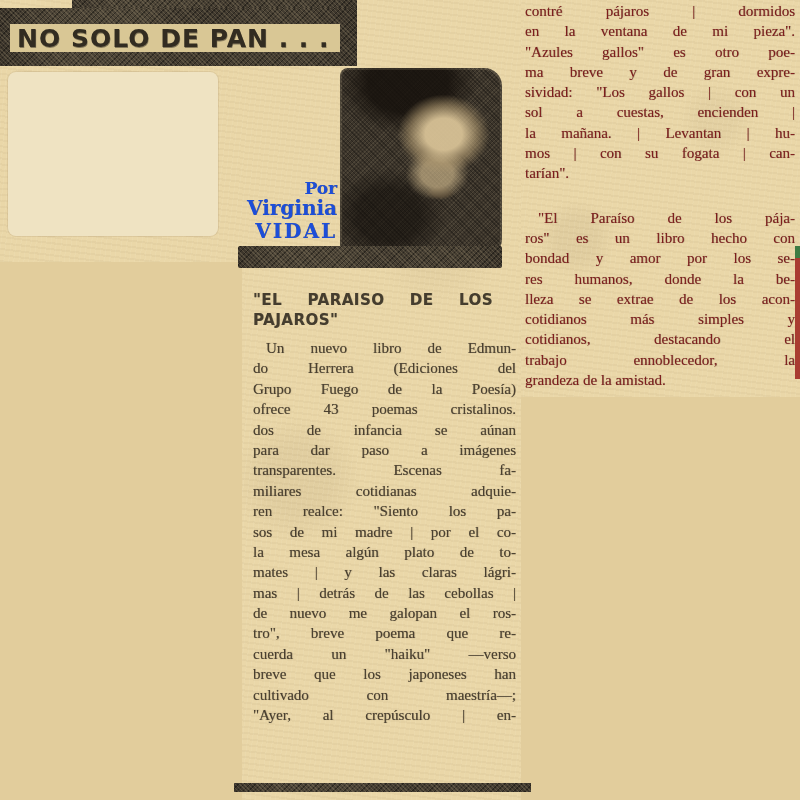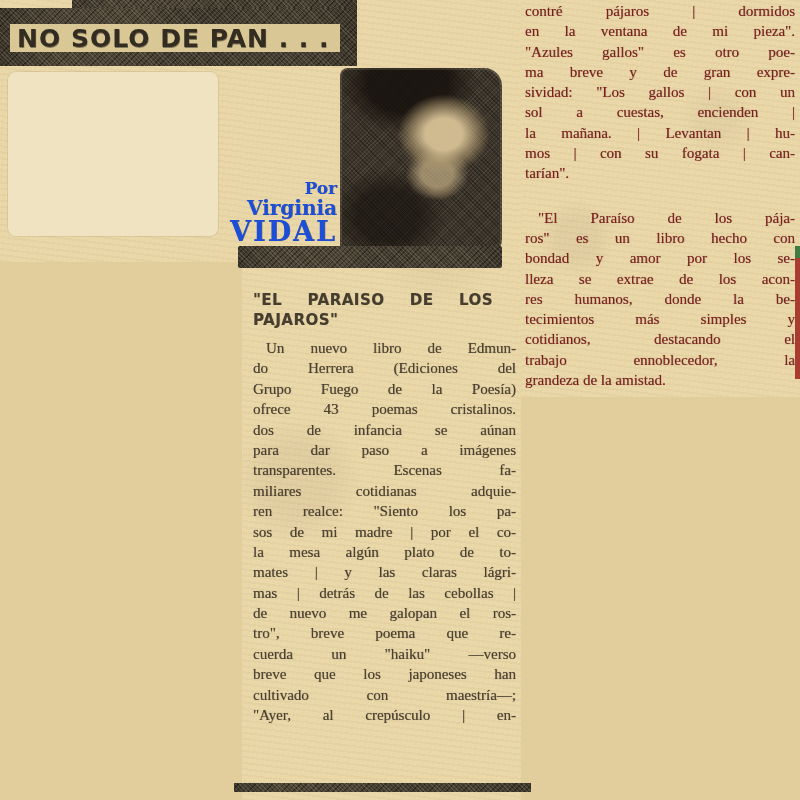--- a/index.html
+++ b/index.html
@@ -72,21 +72,21 @@
   }
 
   
   .byline{
     position:absolute;left:215px;top:178px;width:122px;
     text-align:right;color:#1d4ed8;font-family:"DejaVu Serif",serif;font-weight:700;
     text-shadow:.4px .4px .6px rgba(58,51,42,.55);
   }
   .byline .b1{font-size:17px;line-height:20px;}
   .byline .b2{font-size:20px;line-height:21px;}
-  .byline .b3{font-size:27px;line-height:25px;letter-spacing:2px;}
+  .byline .b3{font-size:20px;line-height:25px;letter-spacing:2px;}
 
   .under-band{position:absolute;left:238px;top:246px;width:264px;height:22px;border-radius:2px;}
 
   
   .textcol{position:absolute;color:#4a4030;}
   .left-col{left:253px;top:290px;width:263px;}
   .right-col{left:525px;top:1px;width:270px;}
   .headline{
     font-family:"DejaVu Sans",sans-serif;font-weight:700;
     font-size:15px;line-height:20px;color:#453d2e;
@@ -180,23 +180,23 @@
         <div class="line">sividad: "Los gallos | con un</div>
         <div class="line">sol a cuestas, encienden |</div>
         <div class="line">la mañana. | Levantan | hu-</div>
         <div class="line">mos | con su fogata | can-</div>
         <div class="line">tarían".</div>
       </div>
     <div class="para para-endleft para-indent para-gap">
         <div class="line">"El Paraíso de los pája-</div>
         <div class="line">ros" es un libro hecho con</div>
         <div class="line">bondad y amor por los se-</div>
+        <div class="line">res humanos, donde la be-</div>
         <div class="line">lleza se extrae de los acon-</div>
-        <div class="line">res humanos, donde la be-</div>
-        <div class="line">tecimientos más simples y</div>
+        <div class="line">cotidianos más simples y</div>
         <div class="line">cotidianos, destacando el</div>
         <div class="line">trabajo ennoblecedor, la</div>
         <div class="line">grandeza de la amistad.</div>
       </div>
   </div>
 
   <div class="inked bottom-rule"></div>
 
   <div class="edge-strip edge-green" style="background: rgb(62, 124, 67);"></div>
   <div class="edge-strip edge-red" style="background: rgb(169, 60, 49);"></div>

